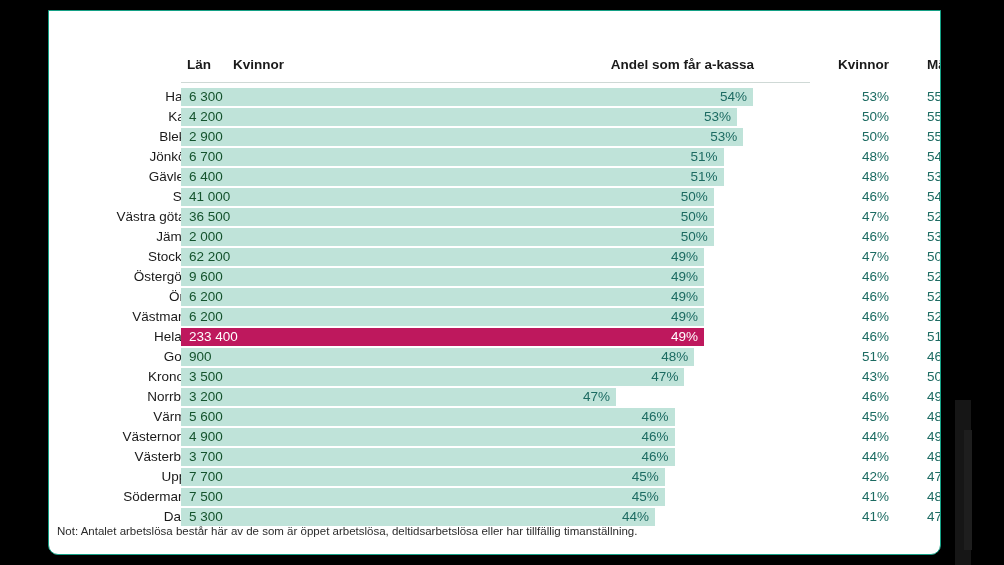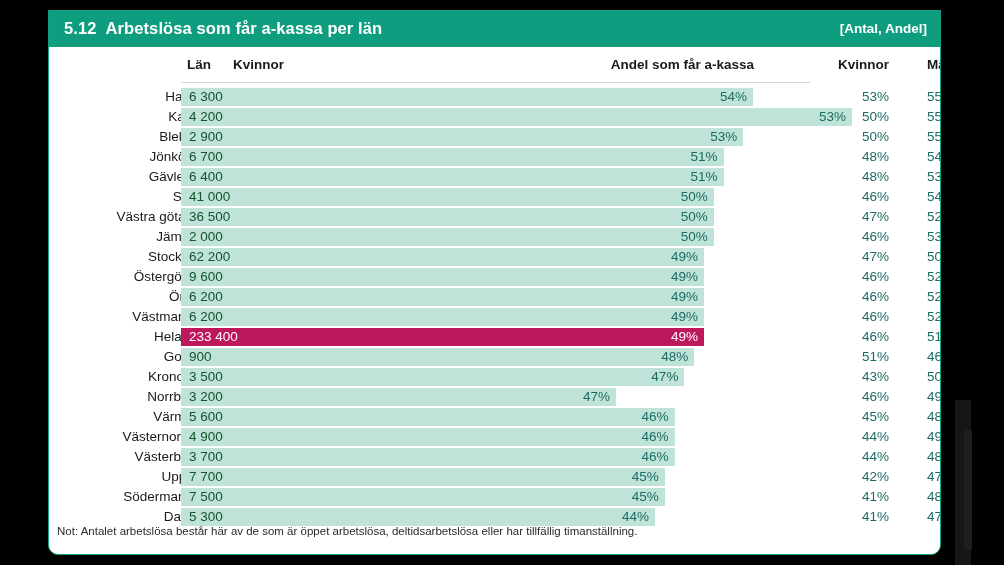--- a/index.html
+++ b/index.html
@@ -195,27 +195,20 @@
   }
 </style>
 </head>
 <body>
 
 <div class="right-strip"></div>
 <div class="right-strip-b"></div>
 
 <div class="card">
 
-  <div class="titlebar">
-    <div class="title-left">
-      <span class="title-num">5.12</span>
-      <span class="title-text">Arbetslösa som får a-kassa per län</span>
-    </div>
-    <div class="title-right">[Antal, Andel]</div>
-  </div>
 
   <div class="colheads">
     <div class="ch ch-lan">Län</div>
     <div class="ch ch-totalt">Kvinnor</div>
     <div class="ch ch-andel">Andel som får a-kassa</div>
     <div class="ch ch-kvinnor">Kvinnor</div>
     <div class="ch ch-man">Män</div>
   </div>
   <div class="head-rule"></div>
 
@@ -227,21 +220,21 @@
             <span class="bar-value">6 300</span>
             <span class="bar-pct">54%</span>
           </div>
         </div>
         <div class="cell-kvinnor">53%</div>
         <div class="cell-man">55%</div>
       </div>
       <div class="row">
         <div class="row-label">Kalmar</div>
         <div class="bar-track" style="width: 562.2px;">
-          <div class="bar" style="width: 671px; text-align: right;">
+          <div class="bar" style="width: 556px; text-align: right;">
             <span class="bar-value">4 200</span>
             <span class="bar-pct">53%</span>
           </div>
         </div>
         <div class="cell-kvinnor">50%</div>
         <div class="cell-man">55%</div>
       </div>
       <div class="row">
         <div class="row-label">Blekinge</div>
         <div class="bar-track" style="width: 562.2px;">

